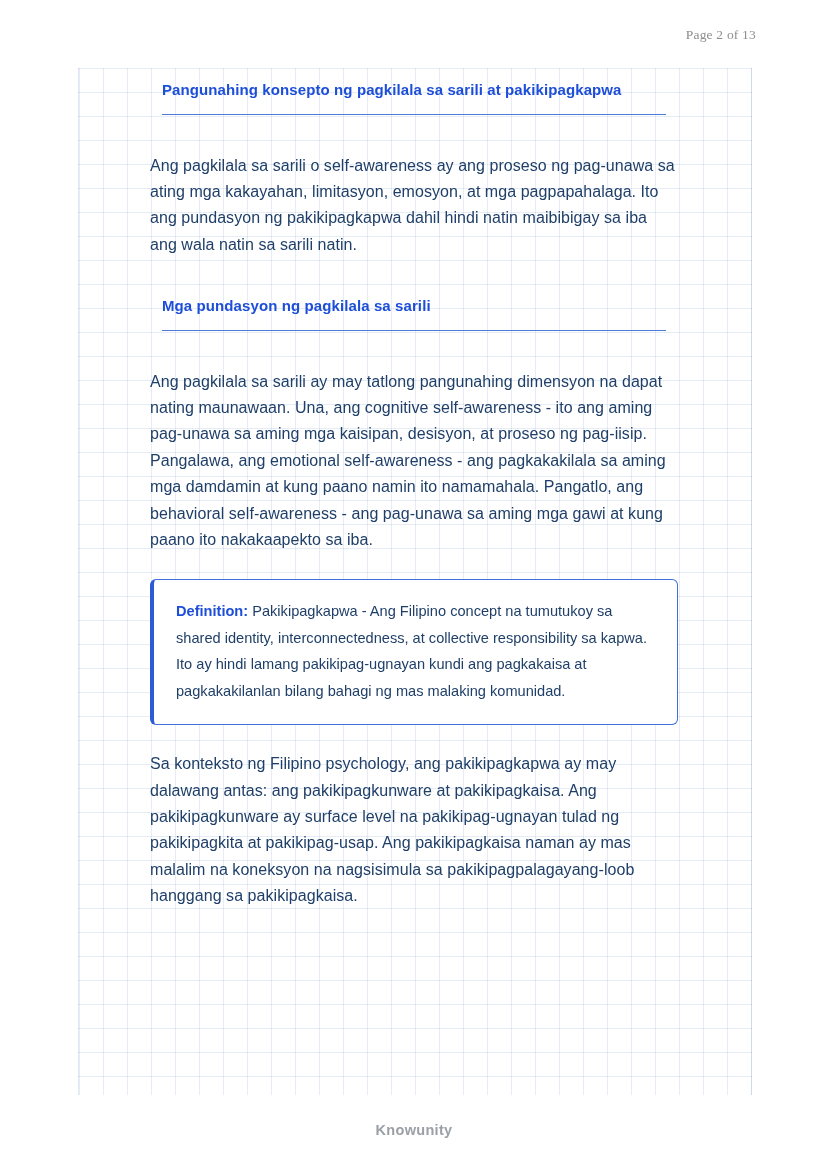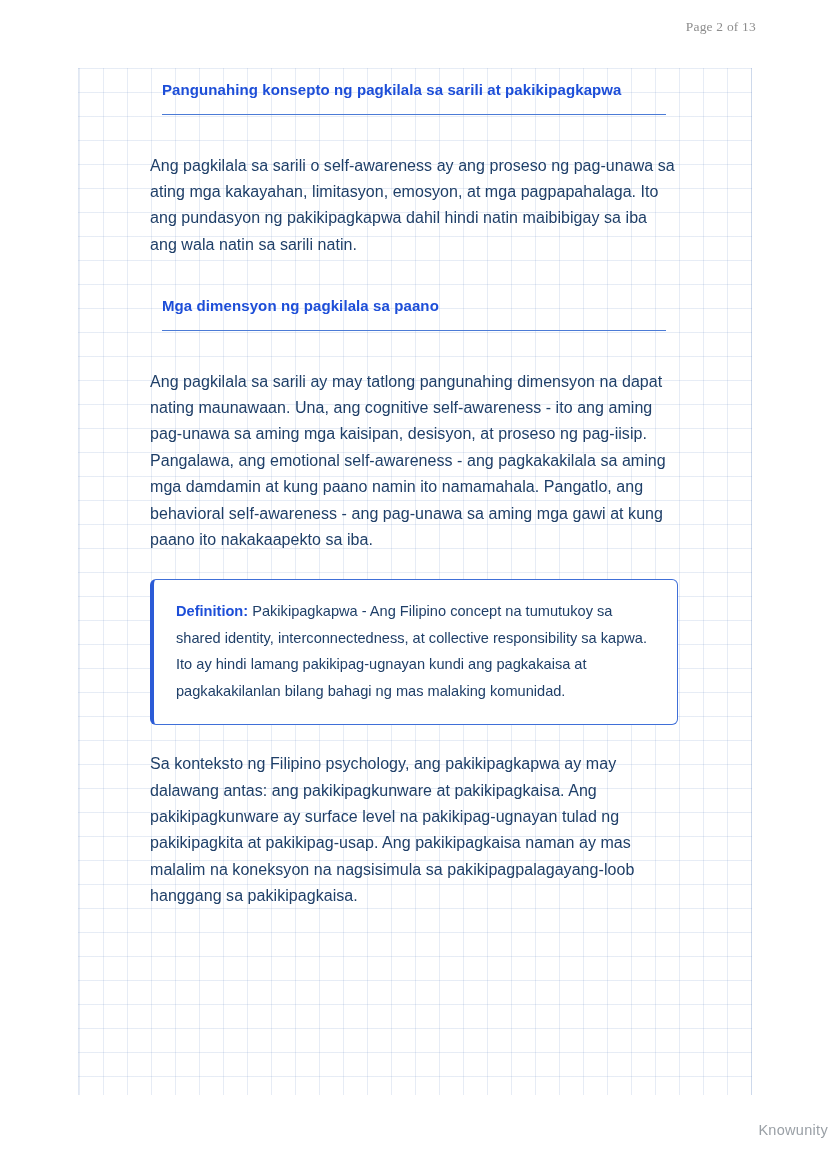--- a/index.html
+++ b/index.html
@@ -18,21 +18,21 @@
 
   .page {
     position: absolute;
     inset: 0;
     background: #ffffff;
   }
 
   
   .page-number {
     position: absolute;
-    top: 19px;
+    top: 27px;
     right: 72px;
     font-family: "Liberation Serif", serif;
     font-size: 13.5px;
     color: #8d8d8d;
     letter-spacing: 0.2px;
   }
 
   
   .grid-area {
     position: absolute;
@@ -97,24 +97,25 @@
   .definition-label {
     font-weight: bold;
     color: #1d4ed8;
   }
 
   .footer {
     position: absolute;
     left: 0;
     right: 0;
     top: 1122px;
-    text-align: right;
+    text-align: center;
     font-size: 14.5px;
     color: #9aa0a6;
     letter-spacing: 0.3px;
+    font-weight: bold;
   }
 </style>
 </head>
 <body>
 
 <div class="page">
 
   <div class="page-number">Page 2 of 13</div>
 
   <div class="grid-area"></div>
@@ -122,21 +123,21 @@
   <div class="content">
 
     <h2 class="section-title">Pangunahing konsepto ng pagkilala sa sarili at pakikipagkapwa</h2>
 
     <div class="block-spacer-1"></div>
 
     <p class="body-text">Ang pagkilala sa sarili o self-awareness ay ang proseso ng pag-unawa sa ating mga kakayahan, limitasyon, emosyon, at mga pagpapahalaga. Ito ang pundasyon ng pakikipagkapwa dahil hindi natin maibibigay sa iba ang wala natin sa sarili natin.</p>
 
     <div class="gap-after-para"></div>
 
-    <h2 class="section-title">Mga dimensyon ng pagkilala sa paano</h2>
+    <h2 class="section-title">Mga pundasyon ng pagkilala sa sarili</h2>
 
     <div class="block-spacer-1"></div>
 
     <p class="body-text">Ang pagkilala sa sarili ay may tatlong pangunahing dimensyon na dapat nating maunawaan. Una, ang cognitive self-awareness - ito ang aming pag-unawa sa aming mga kaisipan, desisyon, at proseso ng pag-iisip. Pangalawa, ang emotional self-awareness - ang pagkakakilala sa aming mga damdamin at kung paano namin ito namamahala. Pangatlo, ang behavioral self-awareness - ang pag-unawa sa aming mga gawi at kung paano ito nakakaapekto sa iba.</p>
 
     <div class="gap-after-para"></div>
 
     <div class="definition-box">
       <p><span class="definition-label">Definition:</span><span> Pakikipagkapwa - Ang Filipino concept na tumutukoy sa shared identity, interconnectedness, at collective responsibility sa kapwa. Ito ay hindi lamang pakikipag-ugnayan kundi ang pagkakaisa at pagkakakilanlan bilang bahagi ng mas malaking komunidad.</span></p>
     </div>

